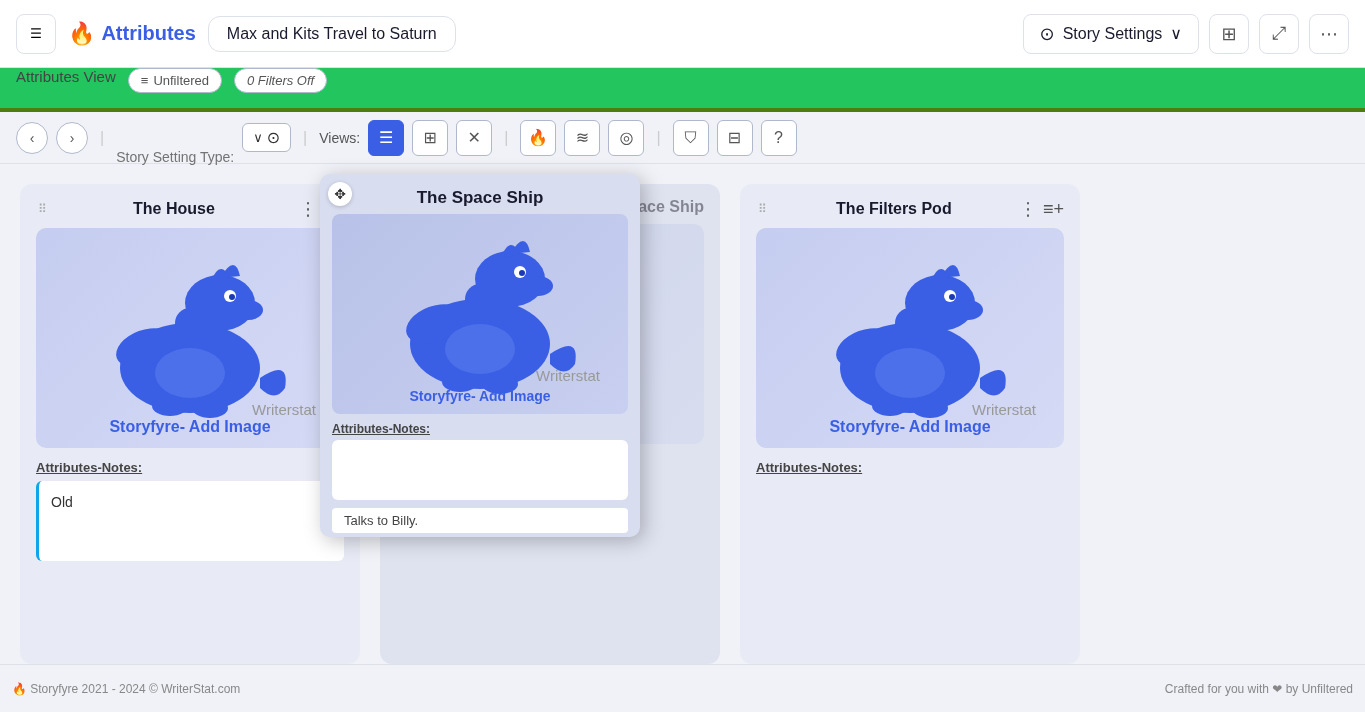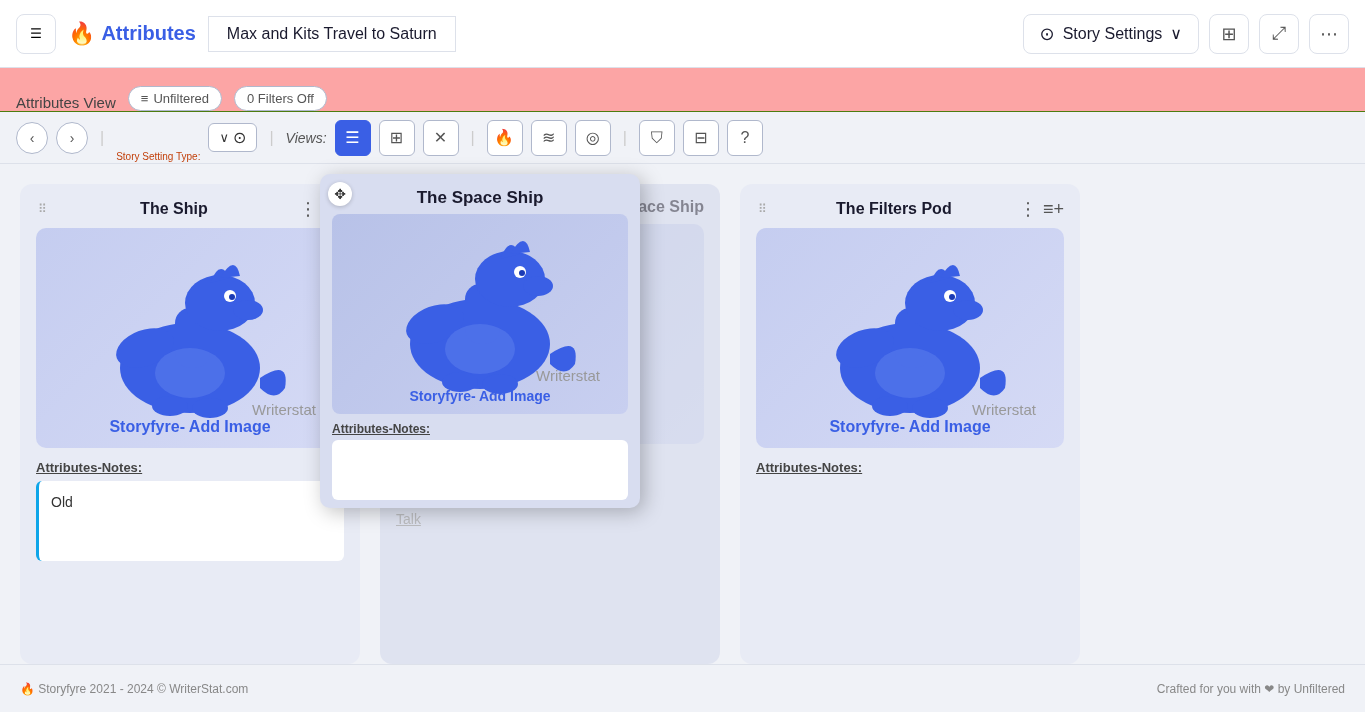--- a/index.html
+++ b/index.html
@@ -32,21 +32,21 @@
     }
     .brand {
       display: flex; align-items: center; gap: 6px;
       font-size: 20px; font-weight: 700;
       color: #3a5fe5;
       flex-shrink: 0;
     }
     .brand-flame { font-size: 22px; }
     .story-title-box {
       border: 1px solid #dde1ea;
-      border-radius: 0;
+      border-radius: 12px;
       padding: 8px 18px;
       font-size: 16px;
       font-weight: 500;
       color: #1a1a2e;
       background: #fff;
       flex-shrink: 0;
     }
     .nav-right {
       margin-left: auto;
       display: flex; align-items: center; gap: 10px;
@@ -68,25 +68,25 @@
       border-radius: 8px;
       display: flex; align-items: center; justify-content: center;
       cursor: pointer;
       background: #fff;
       font-size: 18px;
       color: #555;
     }
 
     
     .subheader {
-      background: #fca5a5;
-      border-bottom: 1px solid #4d7c0f;
+      background: #22c55e;
+      border-bottom: 4px solid #4d7c0f;
       height: 44px;
       display: flex;
-      align-items: flex-end;
+      align-items: flex-start;
       padding: 0 16px;
       gap: 12px;
     }
     .attributes-view-label {
       font-size: 15px;
       color: #444;
       font-weight: 400;
     }
     .filter-btn {
       display: flex; align-items: center; gap: 5px;
@@ -99,20 +99,21 @@
       cursor: pointer;
     }
     .filters-off-btn {
       border: 1px solid #b0b8cc;
       border-radius: 20px;
       padding: 4px 12px;
       font-size: 13px;
       color: #555;
       background: #fff;
       cursor: pointer;
+      font-style: italic;
     }
 
     
     .toolbar {
       background: #f0f2f7;
       height: 52px;
       display: flex;
       align-items: center;
       padding: 0 16px;
       gap: 8px;
@@ -126,38 +127,37 @@
       cursor: pointer;
       background: #fff;
       font-size: 14px;
       color: #555;
     }
     .toolbar-separator {
       color: #ccc;
       margin: 0 4px;
     }
     .toolbar-label {
-      font-size: 10px;
-      color: #c2410c;
+      font-size: 14px;
+      color: #737373;
       margin-top: 38px;
     }
     .story-type-selector {
       display: flex; align-items: center; gap: 4px;
       border: 1px solid #b0b8cc;
       border-radius: 6px;
       padding: 4px 10px;
       font-size: 13px;
       background: #fff;
       cursor: pointer;
       color: #333;
     }
     .views-label {
       font-size: 14px;
       color: #555;
-      font-style: italic;
     }
     .view-btn {
       width: 36px; height: 36px;
       border: 1px solid #b0b8cc;
       border-radius: 6px;
       display: flex; align-items: center; justify-content: center;
       cursor: pointer;
       background: #fff;
       font-size: 16px;
       color: #555;
@@ -358,21 +358,21 @@
     .footer {
       position: fixed;
       bottom: 0;
       left: 0;
       right: 0;
       height: 48px;
       background: #f0f2f7;
       border-top: 1px solid #dde1ea;
       display: flex;
       align-items: center;
-      padding: 0 20px;
+      padding: 0 12px;
       font-size: 12px;
       color: #888;
       justify-content: space-between;
     }
   </style>
 </head>
 <body>
 
 <nav class="top-nav">
   <button class="menu-btn">
@@ -459,21 +459,21 @@
   <button class="view-btn">
     <span>?</span>
   </button>
 </div>
 
 <div class="main-content" style="justify-content: flex-start; position: relative;">
 
   <div class="card">
     <div class="card-header">
       <span class="grid-dots">⠿</span>
-      <span class="card-title">The Ship</span>
+      <span class="card-title">The House</span>
       <div class="card-header-icons">
         <button class="card-icon-btn">⋮</button>
         <button class="card-icon-btn">≡+</button>
       </div>
     </div>
 
     <div class="dragon-image">
       <svg class="dragon-svg" viewBox="0 0 200 180" xmlns="http://www.w3.org/2000/svg">
 
         <ellipse cx="100" cy="120" rx="70" ry="45" fill="#3a5fe5"></ellipse>
@@ -543,20 +543,21 @@
         <ellipse cx="100" cy="125" rx="35" ry="25" fill="#6a8af0" opacity="0.4"></ellipse>
       </svg>
       <span class="floating-add-image">Storyfyre- Add Image</span>
       <span class="brand-small">Writerstat</span>
     </div>
 
     <span class="floating-notes-label">Attributes-Notes:</span>
 
     <div class="floating-notes-box"></div>
 
+    <div class="floating-talks-row">Talks to Billy.</div>
   </div>
 
   <div class="card" style="margin-left: 0px;">
     <div class="card-header">
       <span class="grid-dots">⠿</span>
       <span class="card-title">The Filters Pod</span>
       <div class="card-header-icons">
         <button class="card-icon-btn">⋮</button>
         <button class="card-icon-btn">≡+</button>
       </div>

